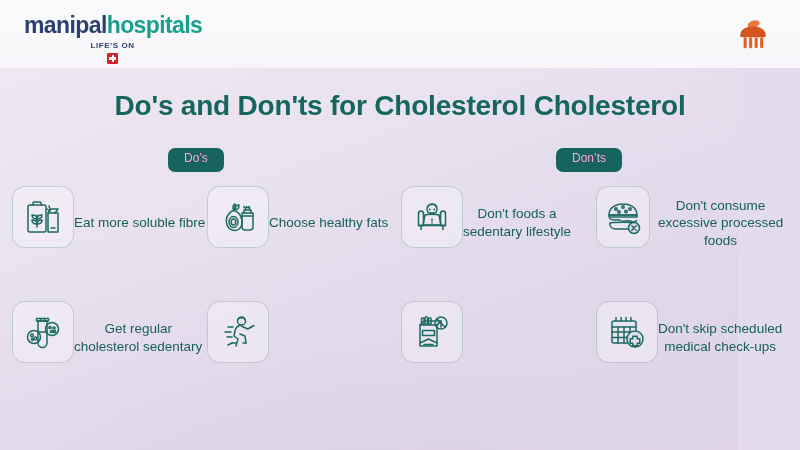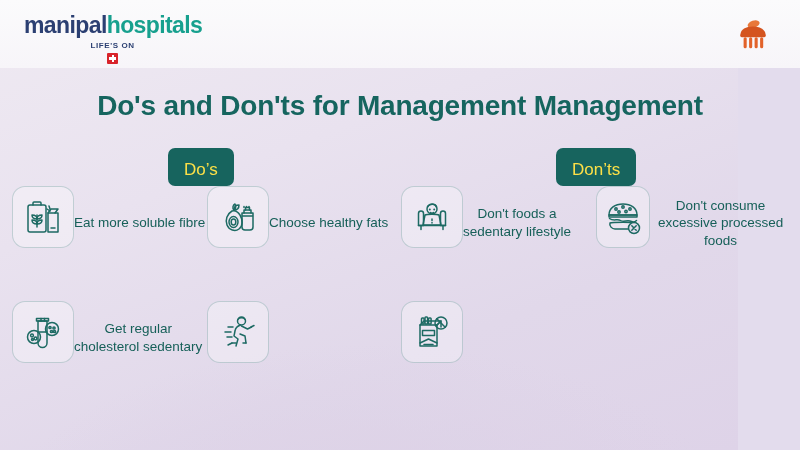--- a/index.html
+++ b/index.html
@@ -41,23 +41,23 @@
   #brandmark { position:absolute; right:28px; top:16px; width:38px; height:38px; }
   
   #title {
     position:absolute; left:0; top:90px; width:800px;
     text-align:center; font-size:28px; font-weight:700;
     color:#16655f; letter-spacing:-0.2px;
   }
   
   .badge {
     position:absolute; top:148px;
-    background:#17645e; color:#fde047;
-    font-size:17px; font-weight:400;
-    padding:12px 16px 6px; border-radius:7px;
+    background:#17645e; color:#f9a8d4;
+    font-size:12px; font-weight:400;
+    padding:4px 16px 6px; border-radius:7px;
     line-height:1.15; white-space:nowrap;
   }
   #badge-dos   { left:168px; }
   #badge-donts { left:556px; }
   .col-0 { left:12px; }  .col-1 { left:207px; }
   .col-2 { left:401px; } .col-3 { left:596px; }
   .row-0 { top:186px; }  .row-1 { top:301px; }
   .cell { position:absolute; width:195px; display:flex; flex-direction:row; align-items:center; }
   .tile {
     width:62px; height:62px; border-radius:13px;
@@ -94,21 +94,21 @@
         <rect x="6.2" y="17.6" width="25.6" height="3.6" rx="1.6" fill="#d4541f"></rect>
         <rect x="9.6" y="21.2" width="3.1" height="11" rx="1.5" fill="#e2622a"></rect>
         <rect x="15.1" y="21.2" width="3.1" height="11" rx="1.5" fill="#e2622a"></rect>
         <rect x="20.6" y="21.2" width="3.1" height="11" rx="1.5" fill="#e2622a"></rect>
         <rect x="26.1" y="21.2" width="3.1" height="11" rx="1.5" fill="#e2622a"></rect>
       </svg>
     </div>
 
   </div>
 
-  <div id="title">Do's and Don'ts for Management Management</div>
+  <div id="title">Do's and Don'ts for Cholesterol Cholesterol</div>
 
   <div class="badge" id="badge-dos">Do’s</div>
   <div class="badge" id="badge-donts">Don’ts</div>
 
   <div class="cell col-0 row-0">
     <div class="tile">
       <svg width="40" height="40" viewBox="0 0 40 40" fill="none" stroke="#1d6a63" stroke-width="1.5" stroke-linecap="round" stroke-linejoin="round">
         <rect x="5" y="8" width="18" height="27" rx="2"></rect>
         <path d="M10 8 v-2 a1 1 0 0 1 1-1 h6 a1 1 0 0 1 1 1 v2"></path>
         <path d="M14 30 v-12"></path>
@@ -232,14 +232,29 @@
         <rect x="16.5" y="6" width="2.6" height="6" rx="0.8"></rect>
         <rect x="10.5" y="18.5" width="12" height="5"></rect>
         <path d="M8 31 l8.5-4 l8.5 4"></path>
         <path d="M12 32.5 h9"></path>
         <circle cx="29" cy="11" r="6"></circle>
         <path d="M24.8 6.8 l8.4 8.4"></path>
       </svg>
     </div>
   </div>
 
+  <div class="cell col-3 row-1">
+    <div class="tile">
+      <svg width="40" height="40" viewBox="0 0 40 40" fill="none" stroke="#1d6a63" stroke-width="1.5" stroke-linecap="round" stroke-linejoin="round">
+        <rect x="5" y="9" width="24" height="22" rx="2"></rect>
+        <path d="M5 15 h24"></path>
+        <path d="M9 9 V5.5 M14 9 V5.5 M19 9 V5.5 M24 9 V5.5"></path>
+        <path d="M11 15 v16 M17 15 v16 M23 15 v16"></path>
+        <path d="M5 20 h24 M5 25.5 h24"></path>
+        <circle cx="28" cy="27" r="8" fill="#e5ddee"></circle>
+        <path d="M25.8 24.2 h4.4 v2.6 h2.6 v4.4 h-2.6 v2.6 h-4.4 v-2.6 h-2.6 v-4.4 h2.6z"></path>
+      </svg>
+    </div>
+    <div class="caption">Don't skip scheduled
+medical check-ups</div>
+  </div>
 
 </div>
 
 </body></html>

